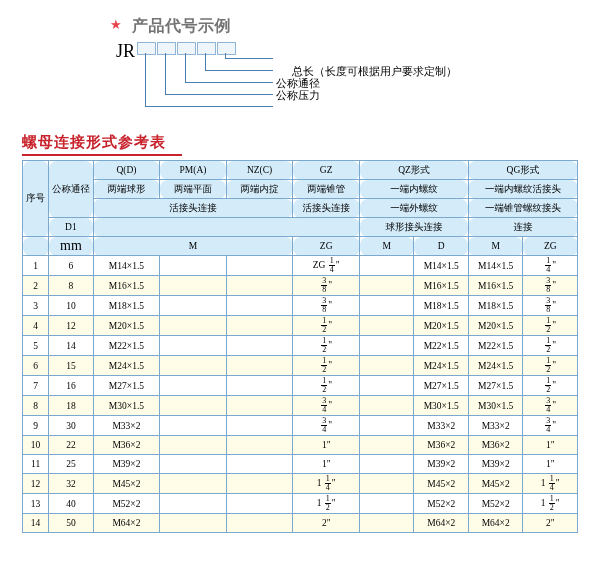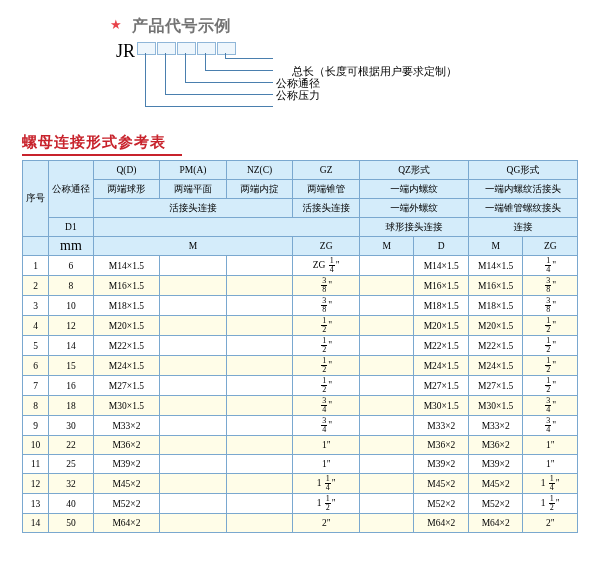--- a/index.html
+++ b/index.html
@@ -55,21 +55,21 @@
     font-family:"Liberation Serif", serif;
     font-size:9.5px;
   }
   td,th{
     border:1px solid #7aa8cf;
     text-align:center;vertical-align:middle;
     padding:1px 1px;
     height:16px;
     font-weight:normal;
   }
-  thead td{background:#d4ecfa;}
+  thead td{background:#d4ecfa;border-radius:8px;}
   .hdr-blue{background:#d4ecfa;}
   tbody tr.even td{background:#fffde8;}
   tbody tr.odd td{background:#ffffff;}
   .col-seq{width:26px;}
   .col-dn{width:44px;}
   .col-q{width:66px;}
   .col-pm{width:66px;}
   .col-nz{width:66px;}
   .col-gz{width:66px;}
   .col-qzm{width:54px;}

